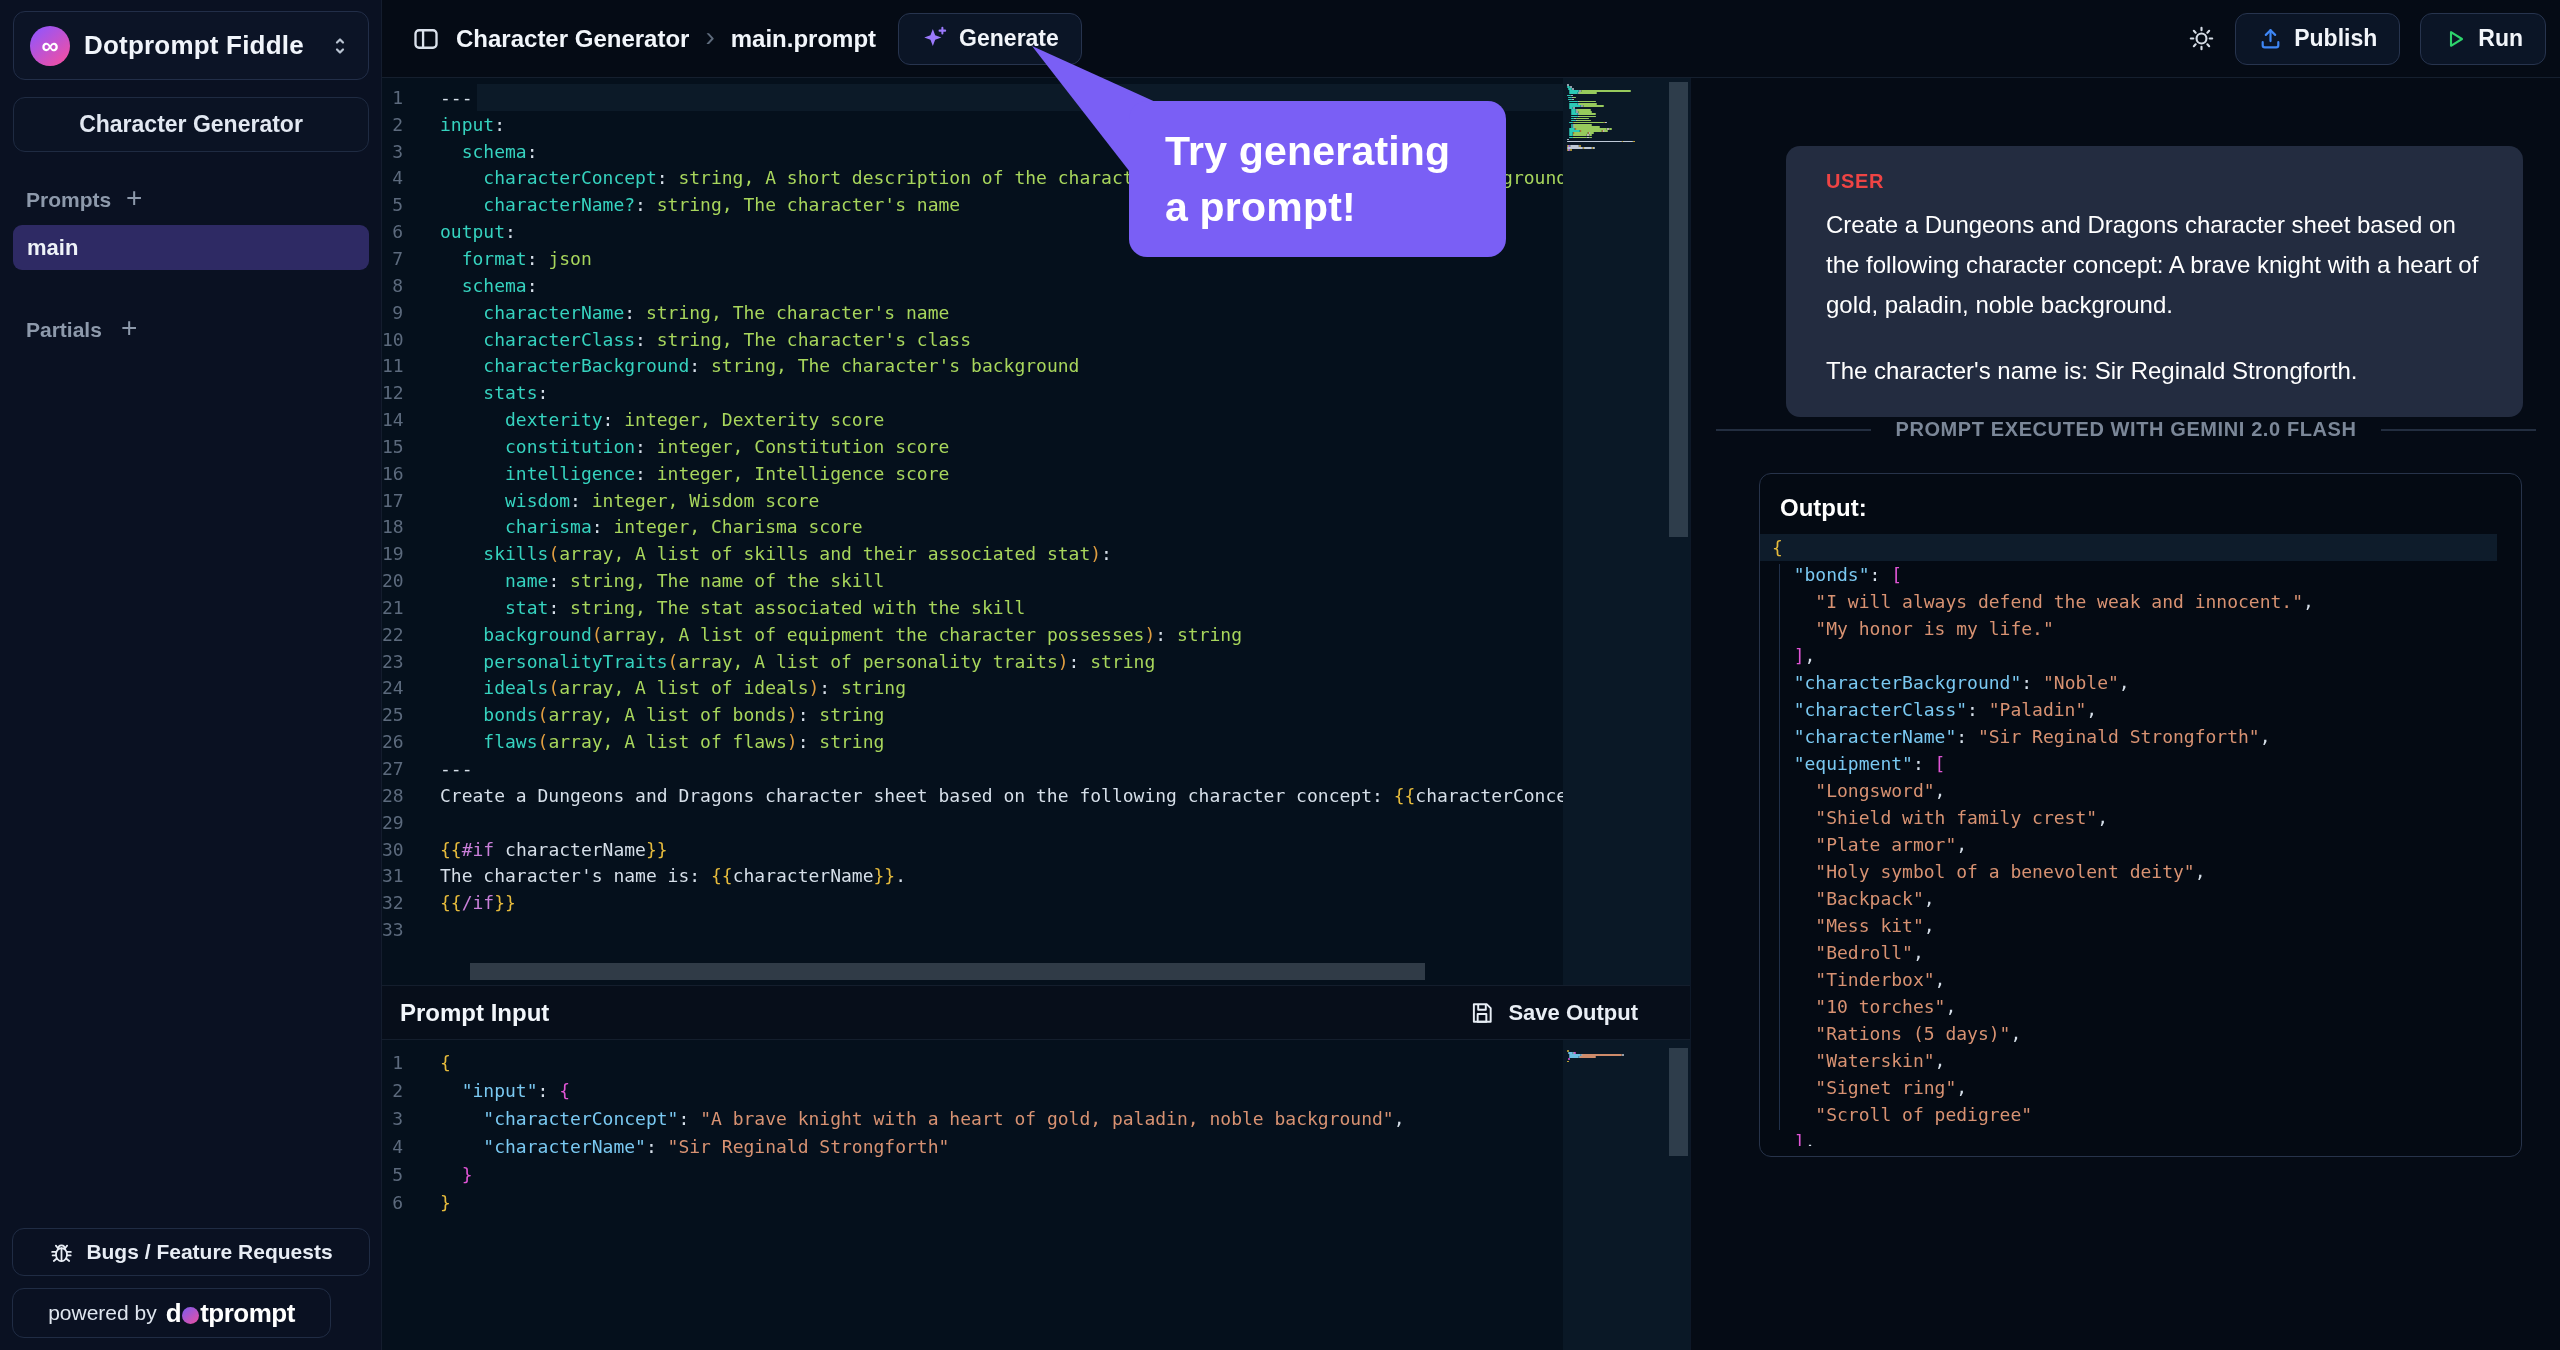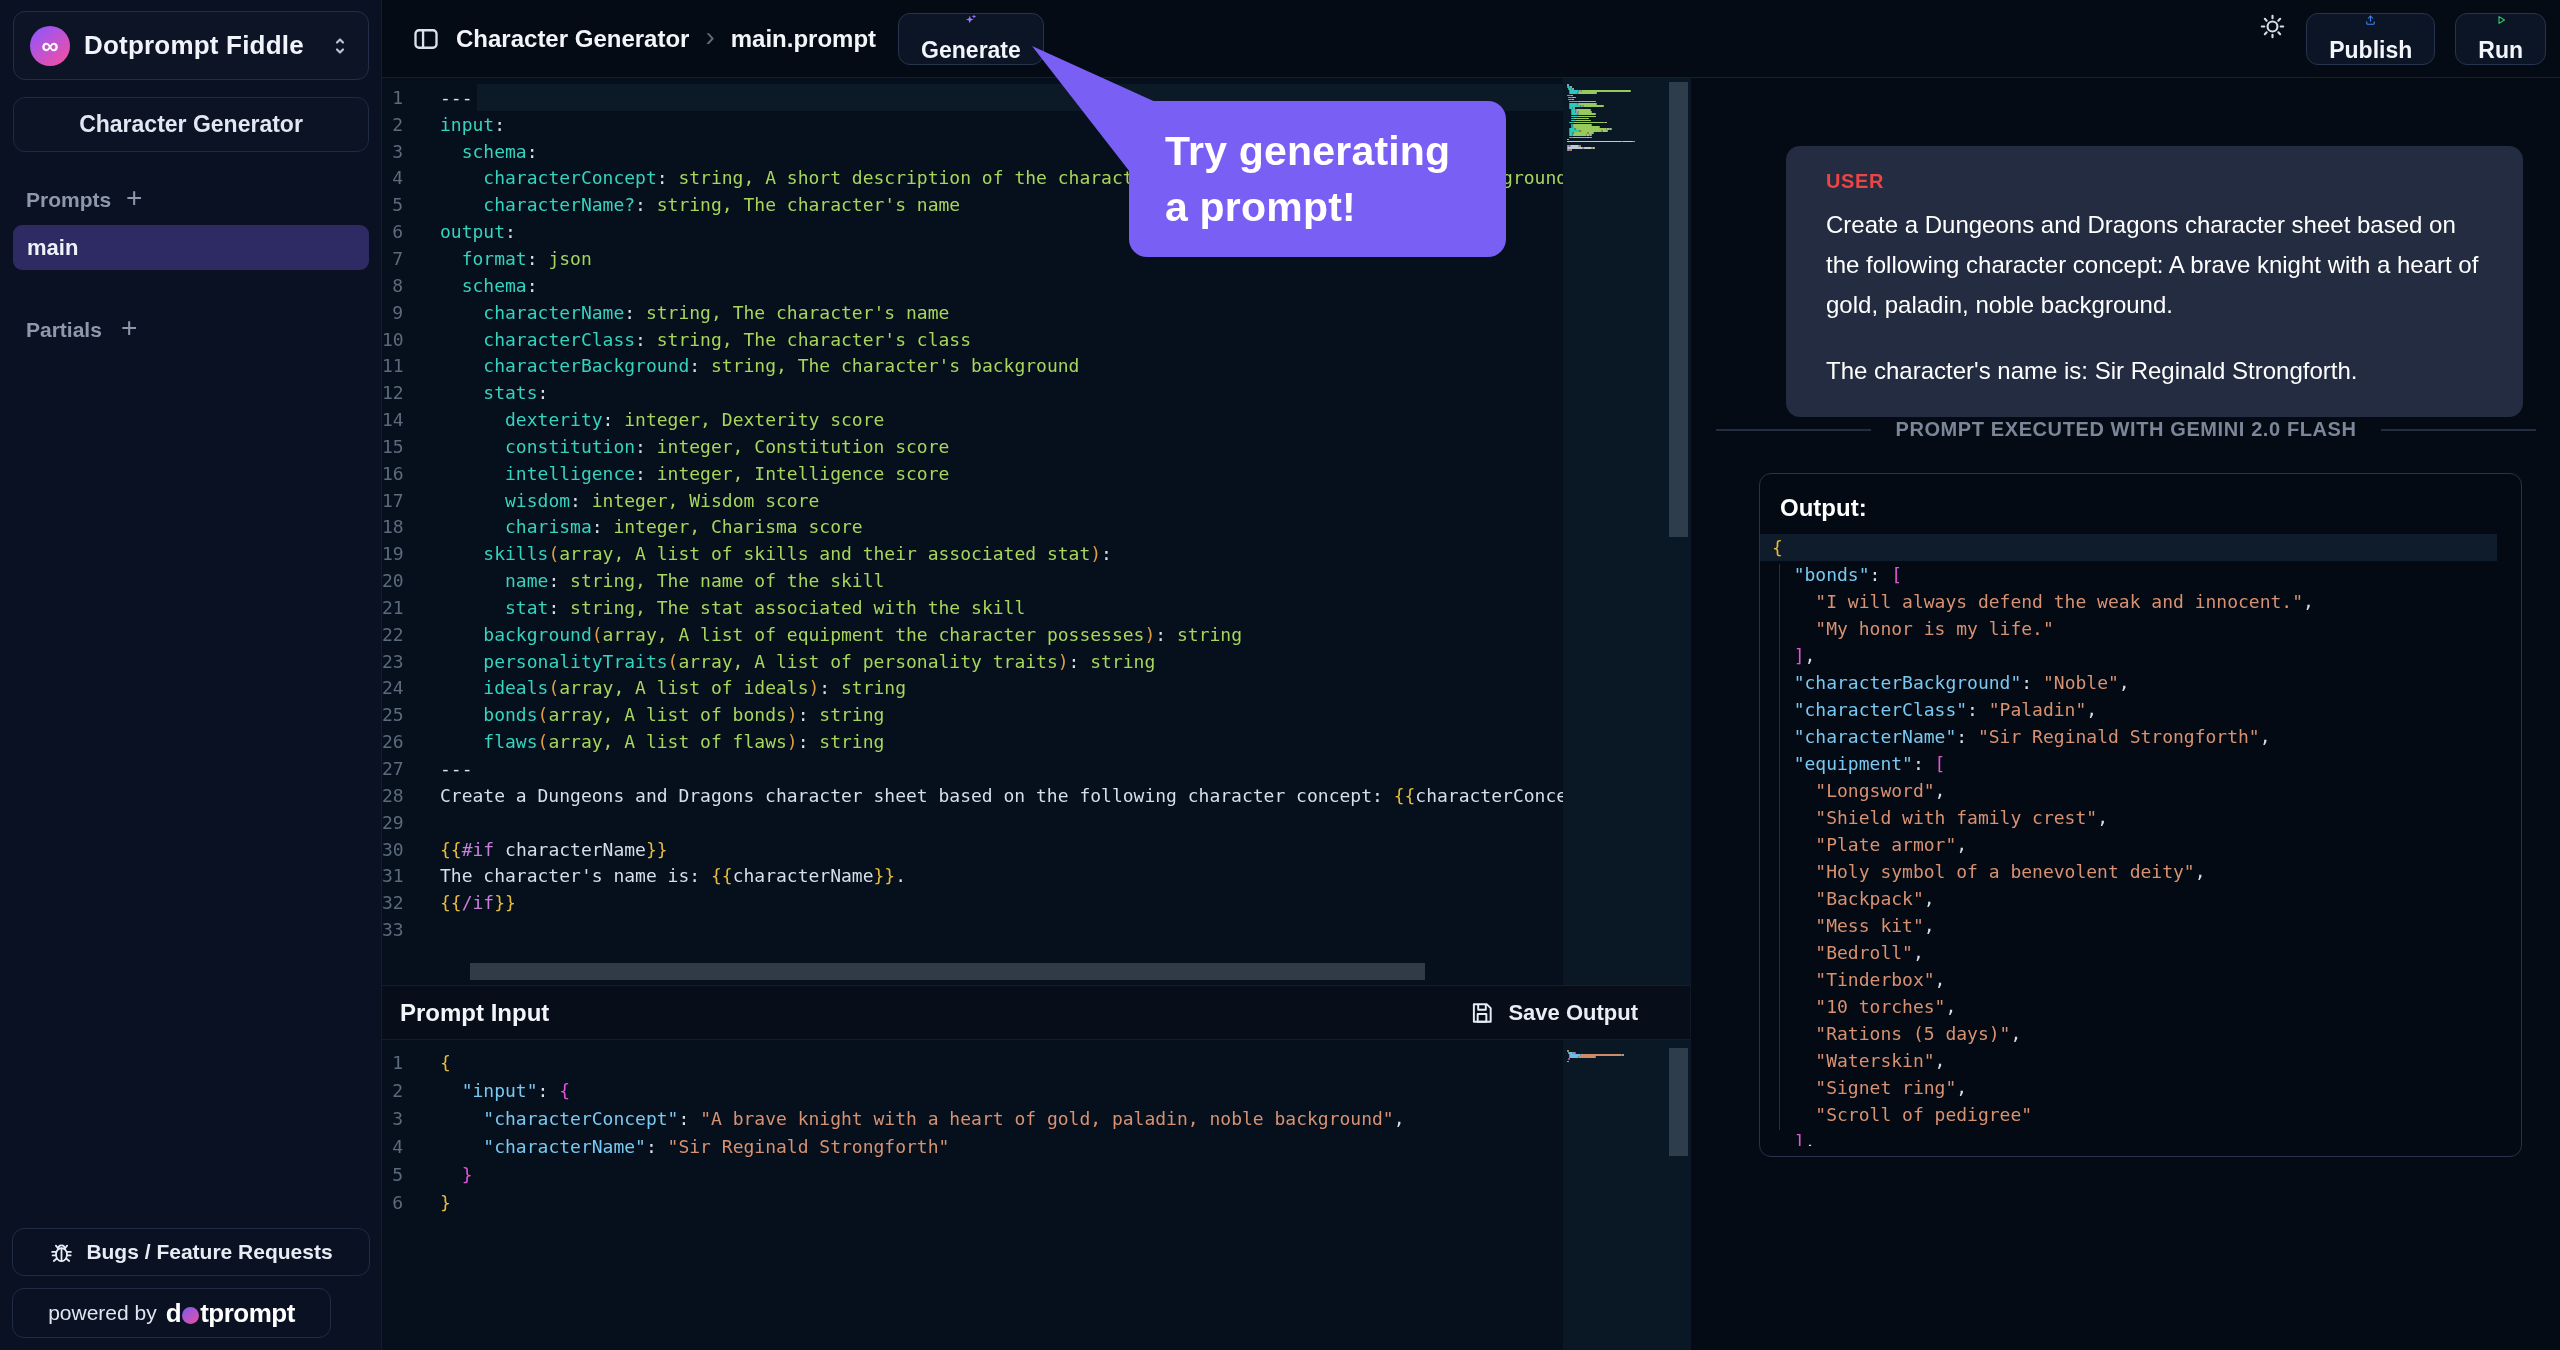--- a/index.html
+++ b/index.html
@@ -31,23 +31,23 @@
   #brand { display:flex; align-items:center; font-size:26px; font-weight:800; color:#fff; letter-spacing:-0.5px; }
   #brand .dot { width:17px; height:17px; border-radius:50%; margin:4px 1px 0 1px; background:linear-gradient(140deg,#7b5cf0,#ec4fa0); }
 
   
   #topbar { left:382px; top:0; width:2178px; height:78px; background:#050b15; border-bottom:1px solid #151f2e;
     display:flex; align-items:center; padding:0 14px 0 30px; }
   .crumb { font-size:24px; font-weight:bold; color:#f2f6fb; }
   .crumb-sep { font-size:28px; color:#5e6b7c; margin:0 16px; line-height:1; padding-bottom:4px; }
   #breadcrumb-icon { margin-right:16px; display:flex; }
   .btn { display:flex; align-items:center; justify-content:center; gap:11px; height:52px; border:1px solid #27344e;
-    border-radius:12px; background:#0b1526; font-size:23px; font-weight:bold; color:#f2f5fa; cursor:pointer; padding:0 22px;flex-direction:column; }
+    border-radius:12px; background:#0b1526; font-size:23px; font-weight:bold; color:#f2f5fa; cursor:pointer; padding:0 22px; }
   #generate-btn { margin-left:22px; }
-  #topbar-right { margin-left:auto; display:flex; align-items:flex-start; gap:20px; }
+  #topbar-right { margin-left:auto; display:flex; align-items:center; gap:20px; }
 
   
   .mono, .mono * { font-family:"DejaVu Sans Mono",monospace; }
   #editor { left:382px; top:78px; width:1308px; height:907px; background:#05101c; }
   #editor-code { position:absolute; left:0; top:0; width:1181px; height:907px; overflow:hidden; padding-top:6px; }
   .crow { display:flex; align-items:center; height:26.85px; }
   .crow.active { background:linear-gradient(to right, transparent 95px, #0c1a28 95px); }
   .prow { display:flex; align-items:center; height:28px; }
   .ln { width:58px; min-width:58px; padding-right:37px; text-align:right; color:#5c6a7d; font-size:18px; }
   .cd { white-space:pre; font-size:18px; }

